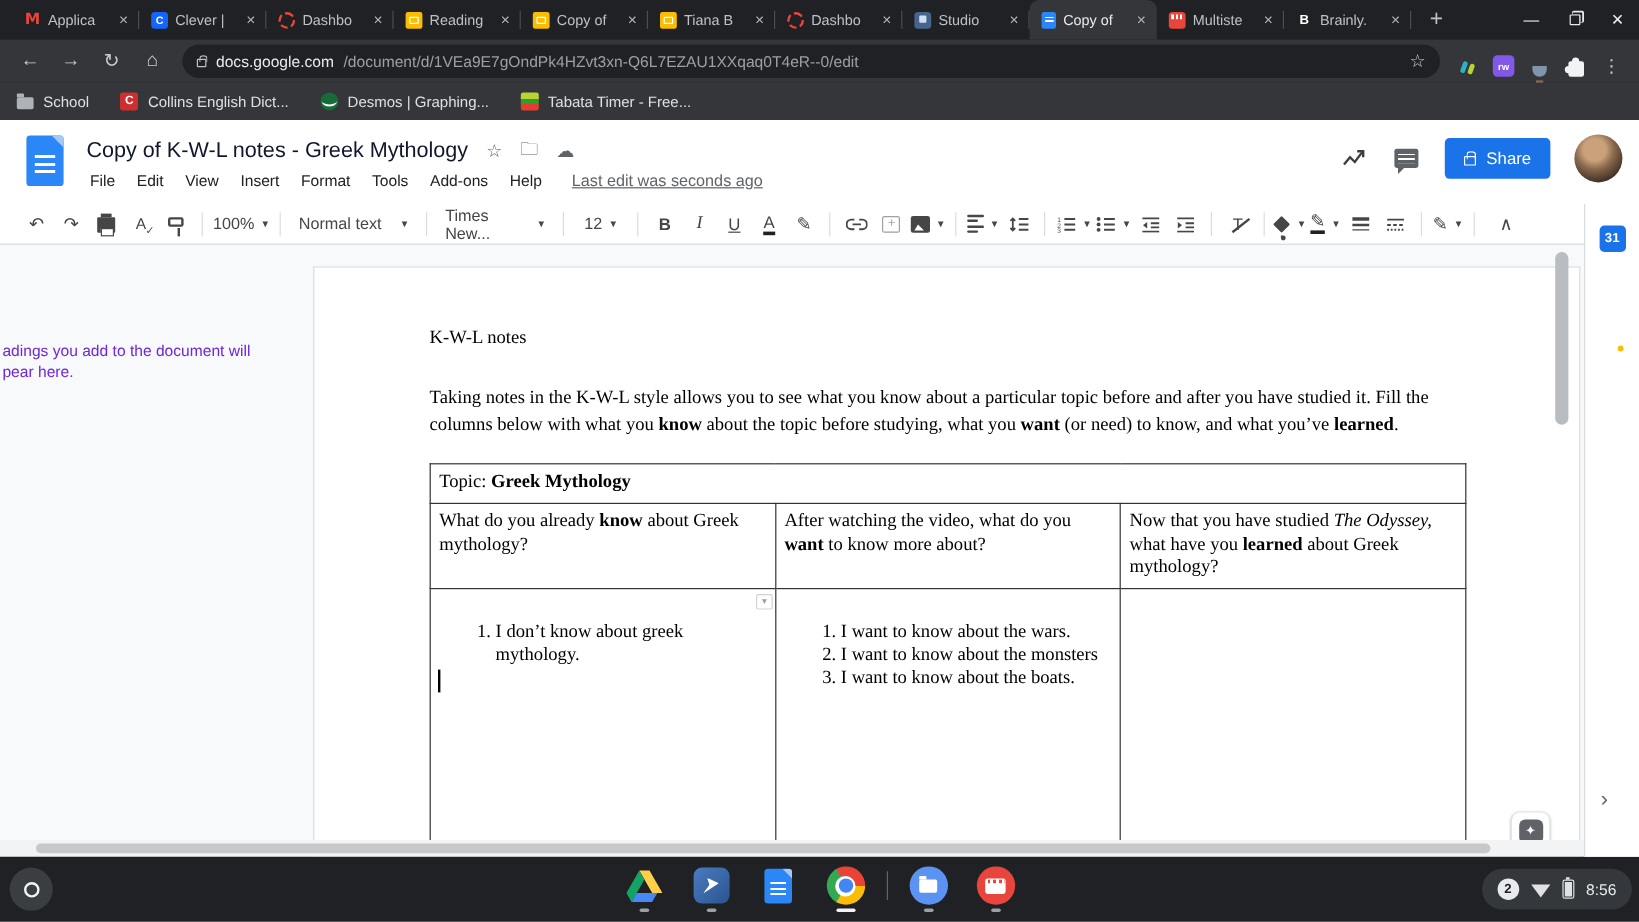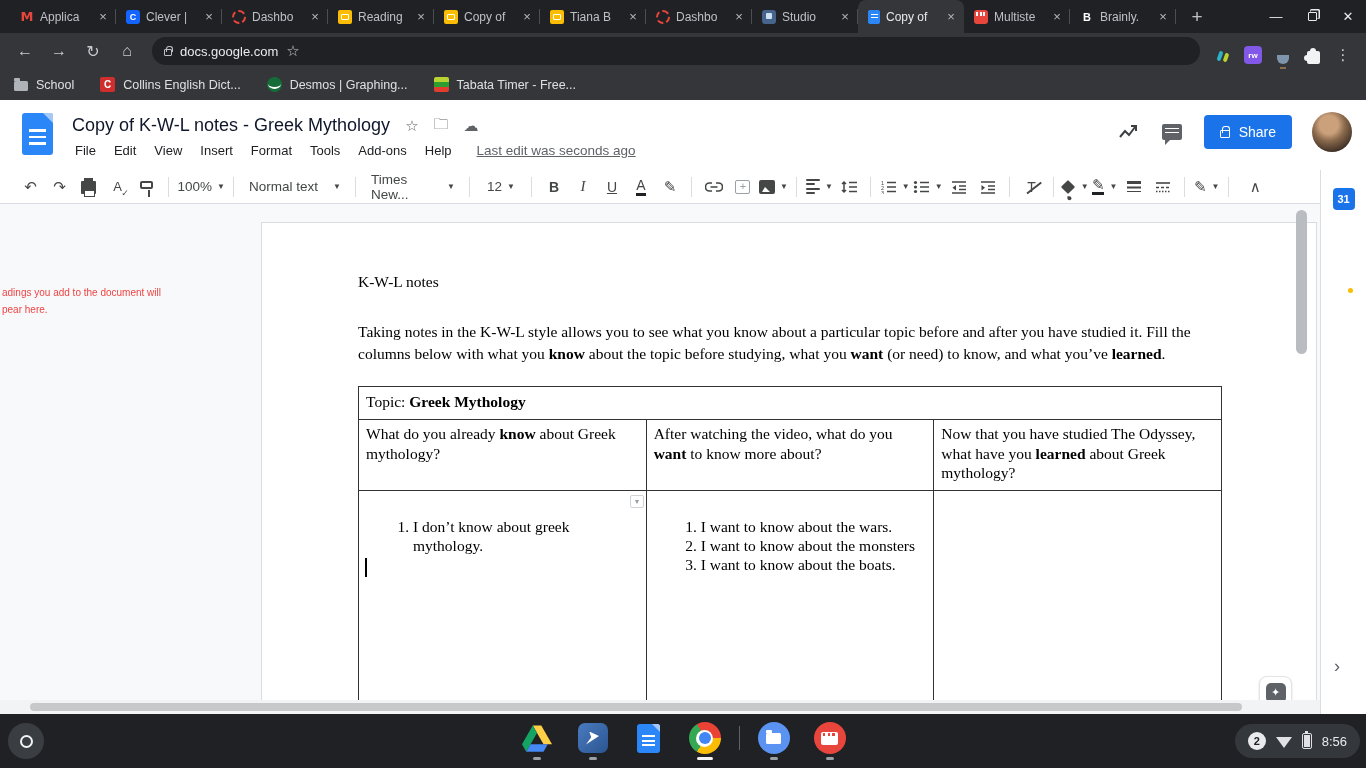--- a/index.html
+++ b/index.html
@@ -107,21 +107,21 @@
 .ic-lines{display:inline-flex;flex-direction:column;gap:2.5px}
 .ic-lines b{display:block;height:1.8px;background:#444746;border-radius:1px}
 .ic-clearfmt{position:relative;font-size:14px}
 .ic-clearfmt::after{content:"";position:absolute;left:-2px;top:8px;width:18px;height:1.6px;background:#444746;transform:rotate(-38deg)}
 .ic-bucket{width:10px;height:10px;background:#444746;transform:rotate(45deg);border-radius:1px;position:relative;margin-right:3px}
 .ic-bucket::after{content:"";position:absolute;right:-6px;bottom:-4px;width:4px;height:4px;background:#444746;border-radius:0 50% 50% 50%;transform:rotate(-45deg)}
 .pen-underline{border-bottom:3.5px solid #202124;padding-bottom:1px;line-height:13px}
 
 
 .workspace{position:absolute;top:204px;left:0;width:1366px;height:510px;background:#f8f9fa;overflow:hidden}
-.outline-hint{position:absolute;left:2px;top:80px;font-size:10px;line-height:17px;color:#ef4444}
+.outline-hint{position:absolute;left:2px;top:80px;font-size:13px;line-height:17px;color:#6d28d9}
 .page{position:absolute;left:261px;top:18px;width:1056px;height:492px;background:#fff;border:1px solid #dadce0;font-family:"Liberation Serif","DejaVu Serif",serif;color:#000;font-size:15.5px;overflow:hidden}
 .doc-heading{position:absolute;left:96px;top:50px}
 .doc-intro{position:absolute;left:96px;top:98px;line-height:22px;white-space:nowrap}
 .doc-table{position:absolute;left:96px;top:163px;width:864px;border-collapse:collapse;table-layout:fixed}
 .doc-table td{border:1px solid #333;vertical-align:top}
 .topic-cell{height:33px;padding:6px 7px 0}
 .hdr-cell{height:71px;padding:4px 7px 0;line-height:19.5px}
 .body-cell{height:310px;padding:6px 7px 0;position:relative}
 .doc-table ol{margin:0;padding-left:47px}
 .doc-table li{line-height:19px}
@@ -170,21 +170,21 @@
 .app-cast{width:32px;height:32px;border-radius:50%;background:#e8453c;display:flex;align-items:center;justify-content:center}
 .app-cast span{width:17px;height:13px;background:#fff;border-radius:2px;position:relative}
 .app-cast span::after{content:"";position:absolute;left:1.5px;top:1.5px;right:1.5px;height:2.6px;background:repeating-linear-gradient(90deg,#e8453c 0 2.4px,#fff 2.4px 4.6px)}
 .status{position:absolute;right:6px;top:10px;height:34px;background:#34373b;border-radius:17px;display:flex;align-items:center;padding:0 13px;gap:10px;cursor:pointer}
 .badge{width:18px;height:18px;border-radius:50%;background:#e8eaed;color:#202124;font-size:11px;font-weight:bold;display:flex;align-items:center;justify-content:center}
 .wifi{width:0;height:0;border-left:8px solid transparent;border-right:8px solid transparent;border-top:11px solid #dfe1e4;margin-top:3px}
 .battery{width:10px;height:16px;border:1.5px solid #dfe1e4;border-radius:2px;background:#dfe1e4;position:relative;background-clip:content-box;padding:1px}
 .battery::before{content:"";position:absolute;top:-3px;left:2.5px;width:3px;height:2px;background:#dfe1e4}
 .time{font-size:13px;color:#e8eaed}
 b{font-weight:bold}
-.it{}
+.it{font-style:italic}
 </style>
 </head>
 <body>
 
 <div class="tabstrip">
   <div class="tab">
       <span class="fav fav-redm">M</span>
       <span class="tab-label">Applica</span>
       <span class="tab-close">×</span>
     </div>
@@ -249,20 +249,21 @@
 </div>
 
 <div class="navrow">
   <span class="navbtn">←</span>
   <span class="navbtn">→</span>
   <span class="navbtn">↻</span>
   <span class="navbtn">⌂</span>
   <div class="urlbar">
     <span class="lock"></span>
     <span class="url-host">docs.google.com</span>
+    <span class="url-path">/document/d/1VEa9E7gOndPk4HZvt3xn-Q6L7EZAU1XXqaq0T4eR--0/edit</span>
     <span class="url-star">☆</span>
   </div>
   <span class="ext">
       <span class="ic-kami"></span>
     </span>
   <span class="ext">
       <span class="ic-rw">rw</span>
     </span>
   <span class="ext">
       <span class="ic-trophy"></span>

